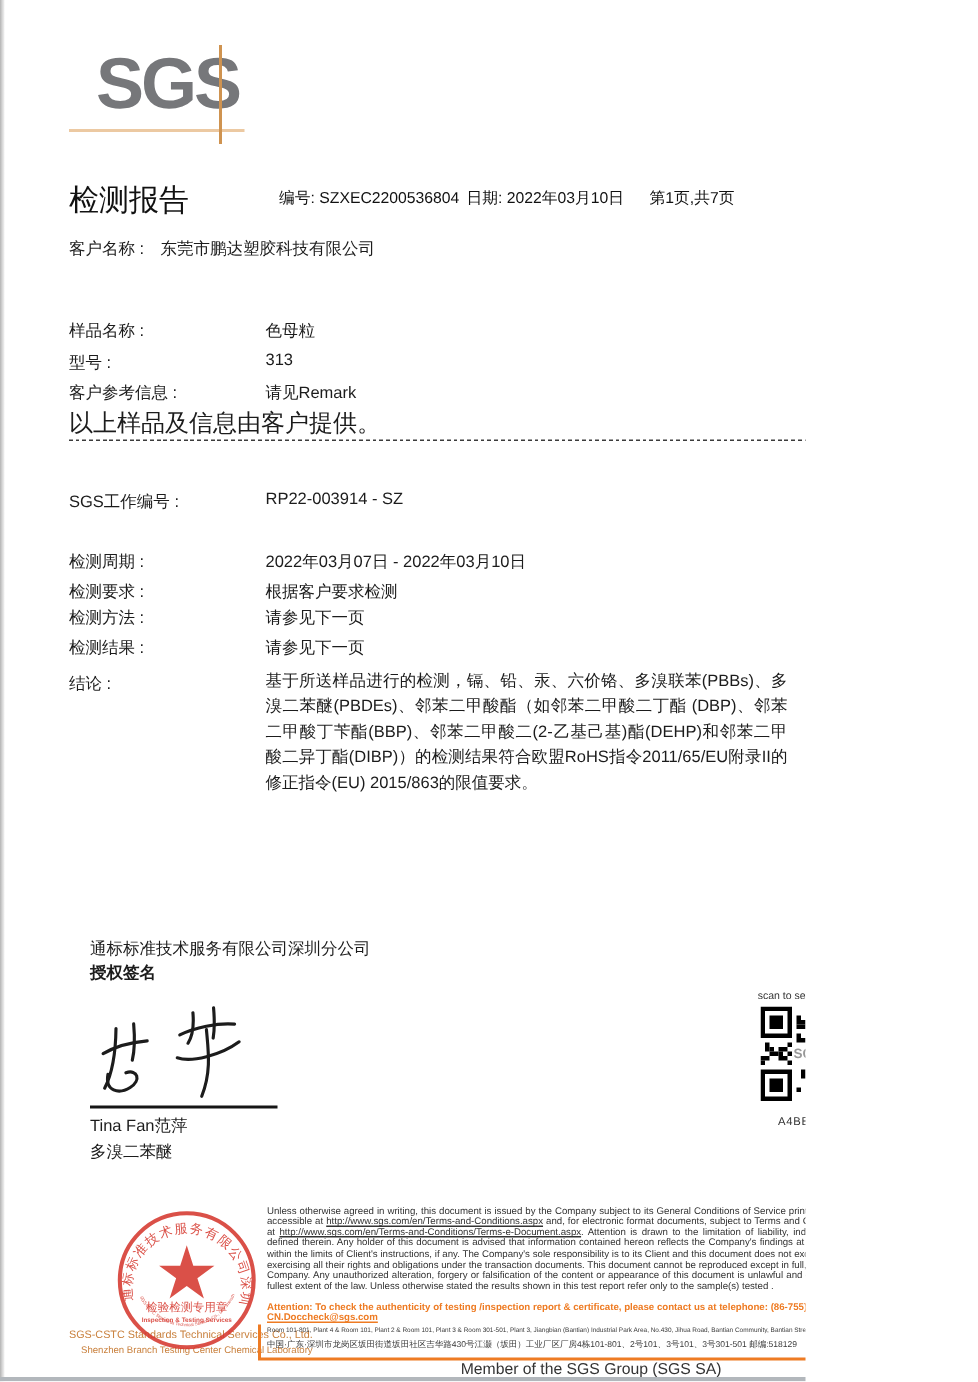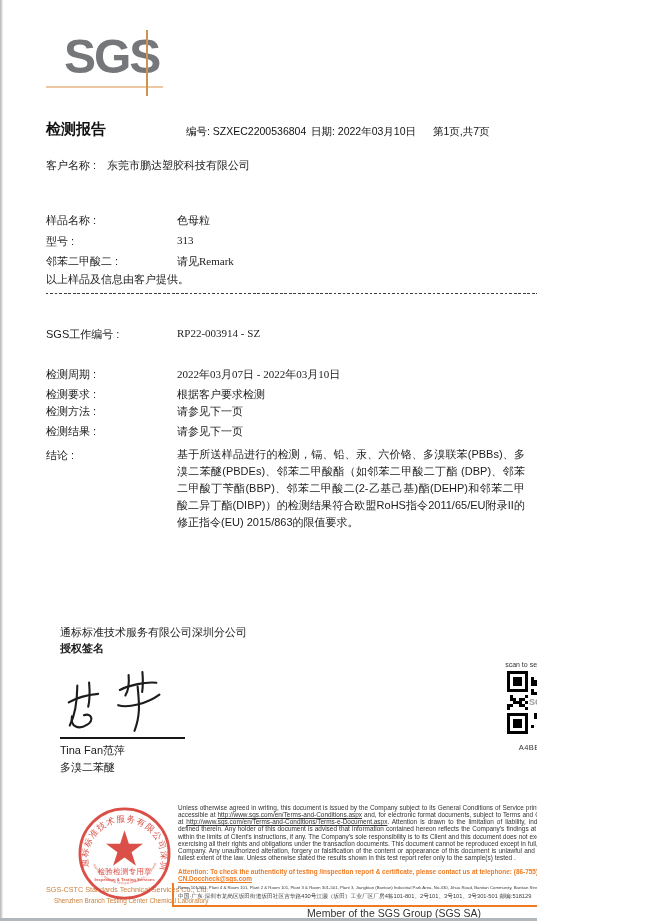--- a/index.html
+++ b/index.html
@@ -11,30 +11,30 @@
     background:linear-gradient(90deg,#b3b3b3,#dcdcdc 60%,#f2f2f2);}
   .edge-bottom{position:absolute;left:0;bottom:0;width:652px;height:3px;background:#b2b7bc;}
 
   
   .logo{position:absolute;left:64px;top:33px;font-size:48px;font-weight:bold;
     letter-spacing:-2px;color:#76777a;line-height:48px;}
   .logo-hline{position:absolute;left:46px;top:86px;width:117px;height:2px;background:#ecc9a2;}
   .logo-vline{position:absolute;left:146px;top:30px;width:2px;height:66px;background:#cf9350;}
 
   
-  .rpt-title{position:absolute;left:46px;top:120px;font-size:15px;font-weight:bold;color:#111;}
+  .rpt-title{position:absolute;left:46px;top:120px;font-size:20px;font-weight:normal;color:#111;}
   .hdr{position:absolute;top:125px;font-size:10.5px;color:#111;white-space:nowrap;}
   .hdr-no{left:186px;} .hdr-date{left:311px;} .hdr-page{left:433px;}
 
   
   .row{position:absolute;left:0;width:652px;height:14px;font-size:11px;color:#1c1c1c;padding-left:20px;}
   .lbl{position:absolute;left:46px;white-space:nowrap;}
-  .val{position:absolute;left:177px;white-space:nowrap;font-family:Liberation Serif, serif;}
+  .val{position:absolute;left:177px;white-space:nowrap;}
   .val.c1{left:107px;}
-  .note{position:absolute;left:46px;font-size:11px;color:#1c1c1c;}
+  .note{position:absolute;left:46px;font-size:16px;color:#1c1c1c;}
 
   .dashed{position:absolute;left:46px;top:293px;width:594px;height:1px;
     background:repeating-linear-gradient(90deg,#3c3c3c 0 2.5px,transparent 2.5px 4.5px);}
 
   .conc-lbl{position:absolute;left:46px;top:448px;font-size:11px;color:#1c1c1c;}
   .conc-txt{position:absolute;left:177px;top:446px;width:348px;font-size:11px;
     line-height:16.9px;color:#1c1c1c;text-align:justify;}
 
   
   .sig-company{position:absolute;left:60px;top:625px;font-size:11px;color:#1c1c1c;}
@@ -92,21 +92,21 @@
 
   <div class="row" style="top:213px">
     <span class="lbl">样品名称 :</span>
     <span class="val">色母粒</span>
   </div>
   <div class="row" style="top:234px">
     <span class="lbl">型号 :</span>
     <span class="val">313</span>
   </div>
   <div class="row" style="top:254px">
-    <span class="lbl">邻苯二甲酸二 :</span>
+    <span class="lbl">客户参考信息 :</span>
     <span class="val">请见Remark</span>
   </div>
   <div class="note" style="top:272px">以上样品及信息由客户提供。</div>
 
   <div class="dashed"></div>
 
   <div class="row" style="top:327px">
     <span class="lbl">SGS工作编号 :</span>
     <span class="val">RP22-003914 - SZ</span>
   </div>

